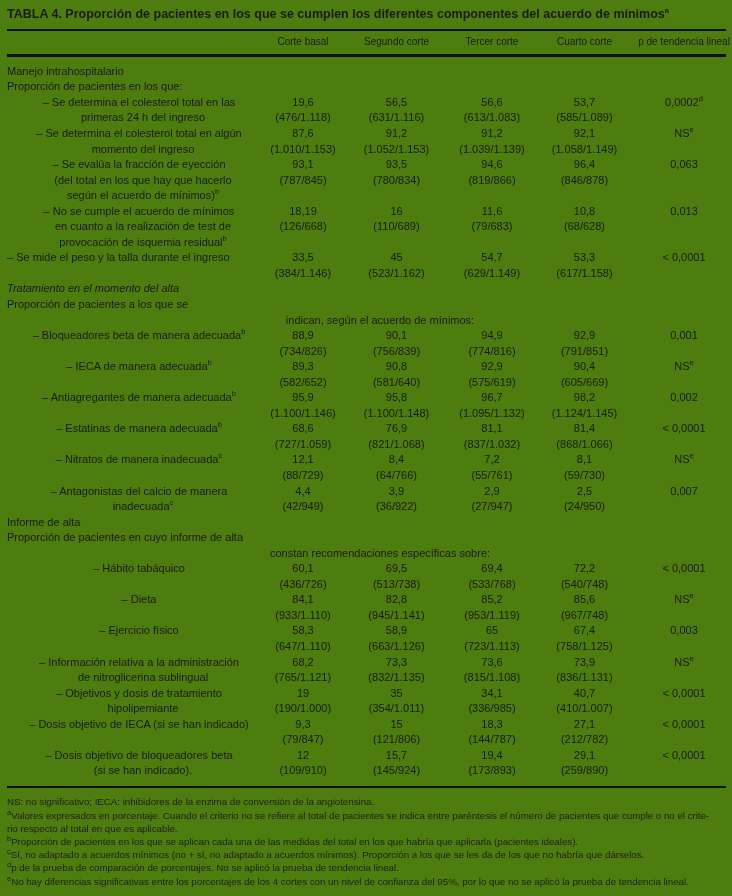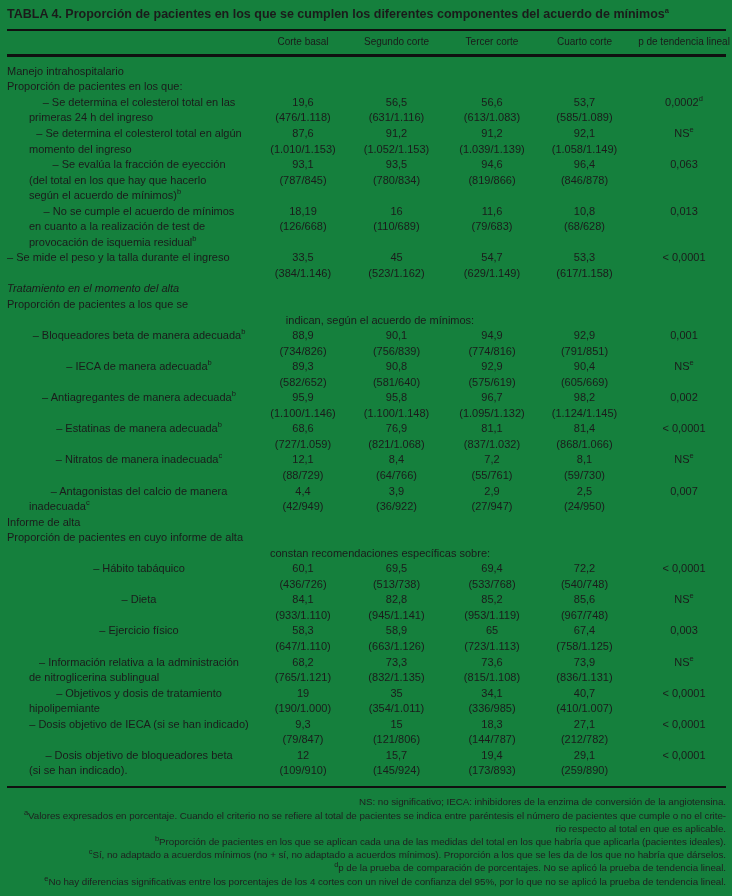--- a/index.html
+++ b/index.html
@@ -1,40 +1,40 @@
 <!DOCTYPE html>
 <html><head>
 <meta charset="utf-8">
 <style>
   html,body{margin:0;padding:0;background:#ffffff;}
   .page{
-    width:732px;height:896px;background:#15803d;position:relative;overflow:hidden;
+    width:732px;height:896px;background:#4d7c0f;position:relative;overflow:hidden;
     font-family:"Liberation Sans","DejaVu Sans",sans-serif;color:#1b1b1b;
     box-sizing:border-box;padding:6px 6px 0 7px;
   }
   .title{font-size:12.5px;font-weight:bold;line-height:16px;letter-spacing:0;}
   .rule{background:#101010;height:2.4px;}
   .rule-top{margin-top:7px;}
   .hdr{
     display:grid;grid-template-columns:250px 92px 95px 96px 89px 110px;
     align-items:center;padding:5px 0 6px 0;font-size:10px;line-height:12px;
   }
   .hdr .h{text-align:center;white-space:nowrap;}
   .body{padding-top:7px;padding-bottom:7px;font-size:11px;line-height:15.55px;}
   .row{display:grid;grid-template-columns:250px 92px 95px 96px 89px 110px;align-items:start;}
   .cell{min-width:0;}
   .cell.num{text-align:center;}
   .ln{height:15.55px;white-space:nowrap;}
   .ind0{padding-left:0;}
   .ind1{padding-left:14px;text-align:center;}
-  .ind2{padding-left:22px;}
+  .ind2{padding-left:22px;text-align:center;}
   .italic{font-style:italic;}
   sup{font-size:7.5px;line-height:0;vertical-align:super;}
   .fnotes{margin-top:7px;font-size:9.8px;line-height:13.2px;color:#1f1f1f;letter-spacing:-0.05px;}
-  .fn-line{white-space:nowrap;text-align:right;}
+  .fn-line{white-space:nowrap;}
 </style>
 </head>
 <body>
 
 <div class="page">
   <div class="title">TABLA 4. Proporción de pacientes en los que se cumplen los diferentes componentes del acuerdo de mínimos<sup>a</sup></div>
   <div class="rule rule-top"></div>
   <div class="hdr">
     <div class="h"></div>
     <div class="h">Corte basal</div>

